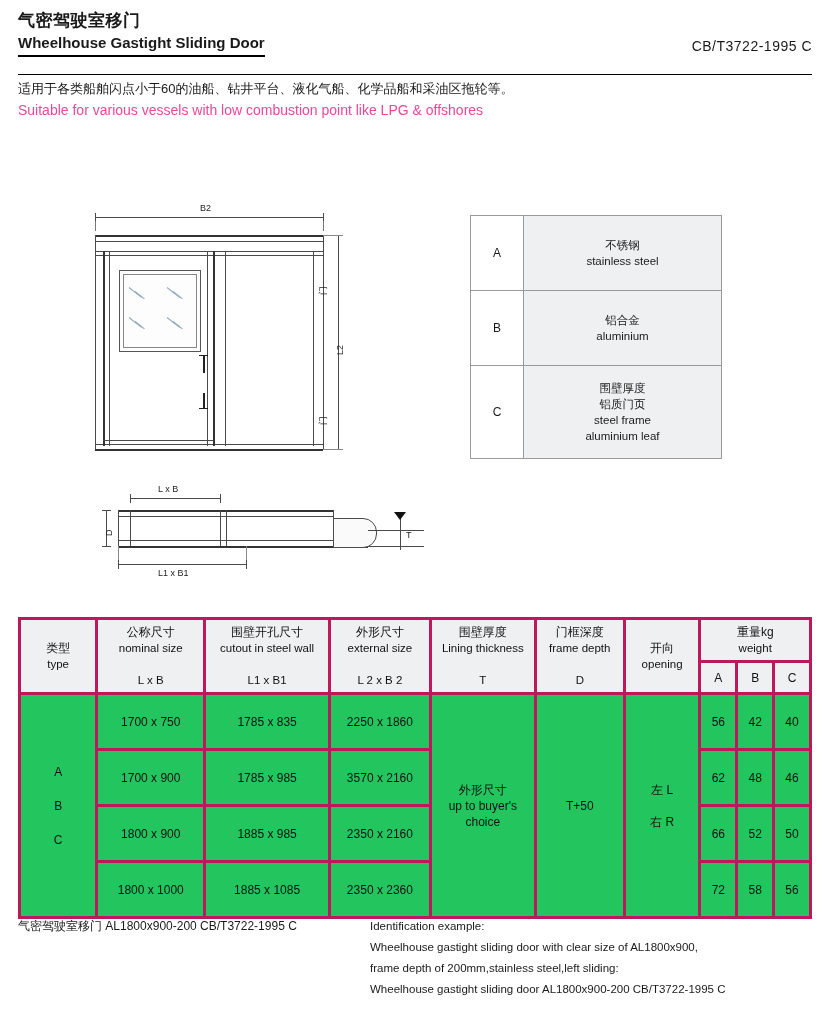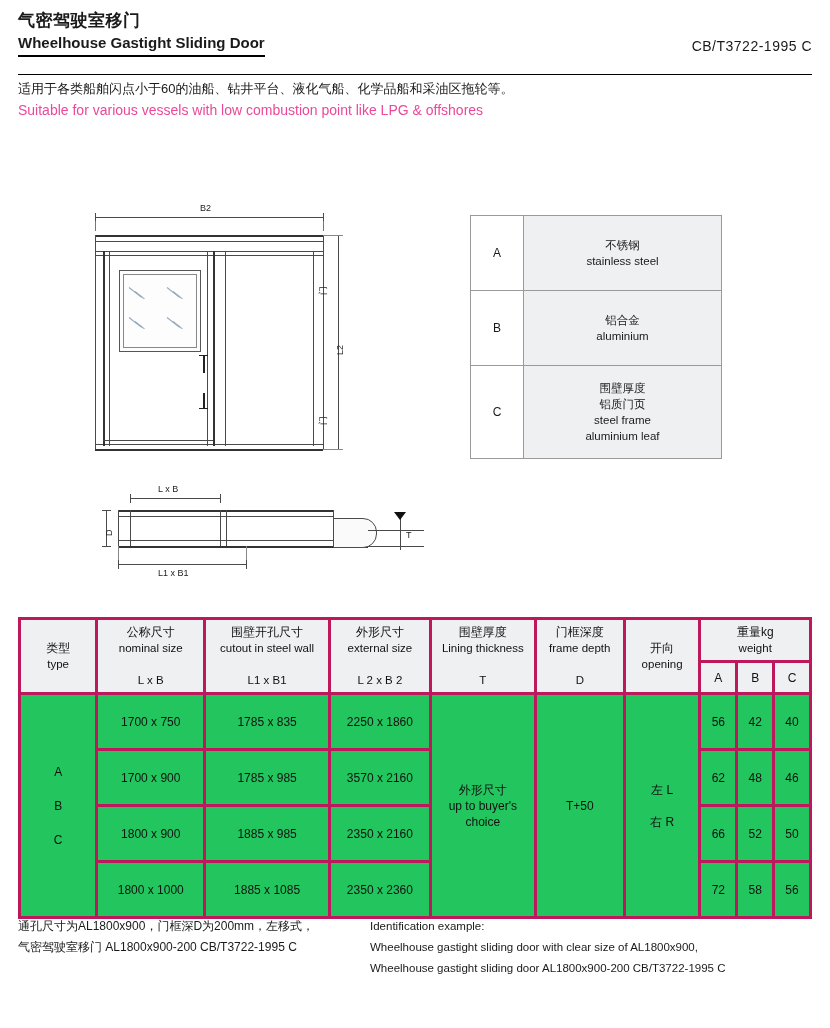--- a/index.html
+++ b/index.html
@@ -292,23 +292,23 @@
         <td>2350 x 2360</td>
         <td class="wcell">72</td>
         <td class="wcell">58</td>
         <td class="wcell">56</td>
       </tr>
     </tbody>
   </table>
 
   <div class="notes">
     <div class="col l">
-      <div>通孔尺寸为AL1800x900，门框深D为200mm，左移式，</div>
       <div>气密驾驶室移门  AL1800x900-200 CB/T3722-1995 C</div>
     </div>
     <div class="col r en">
       <div>Identification example:</div>
       <div>Wheelhouse gastight sliding door with clear size of AL1800x900,</div>
+      <div>frame depth of 200mm,stainless steel,left sliding:</div>
       <div>Wheelhouse gastight sliding door AL1800x900-200 CB/T3722-1995 C</div>
     </div>
   </div>
 
 </div>
 
 </body></html>

